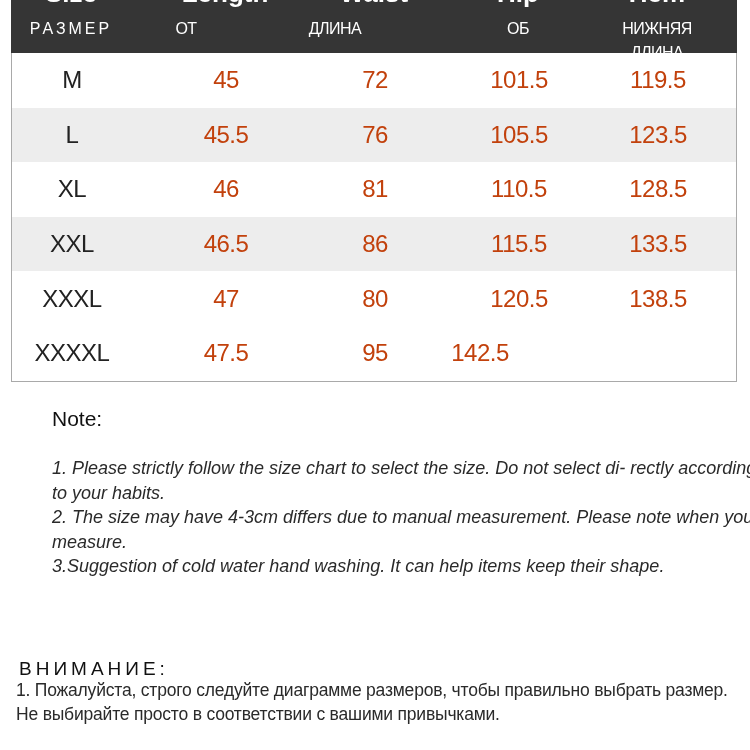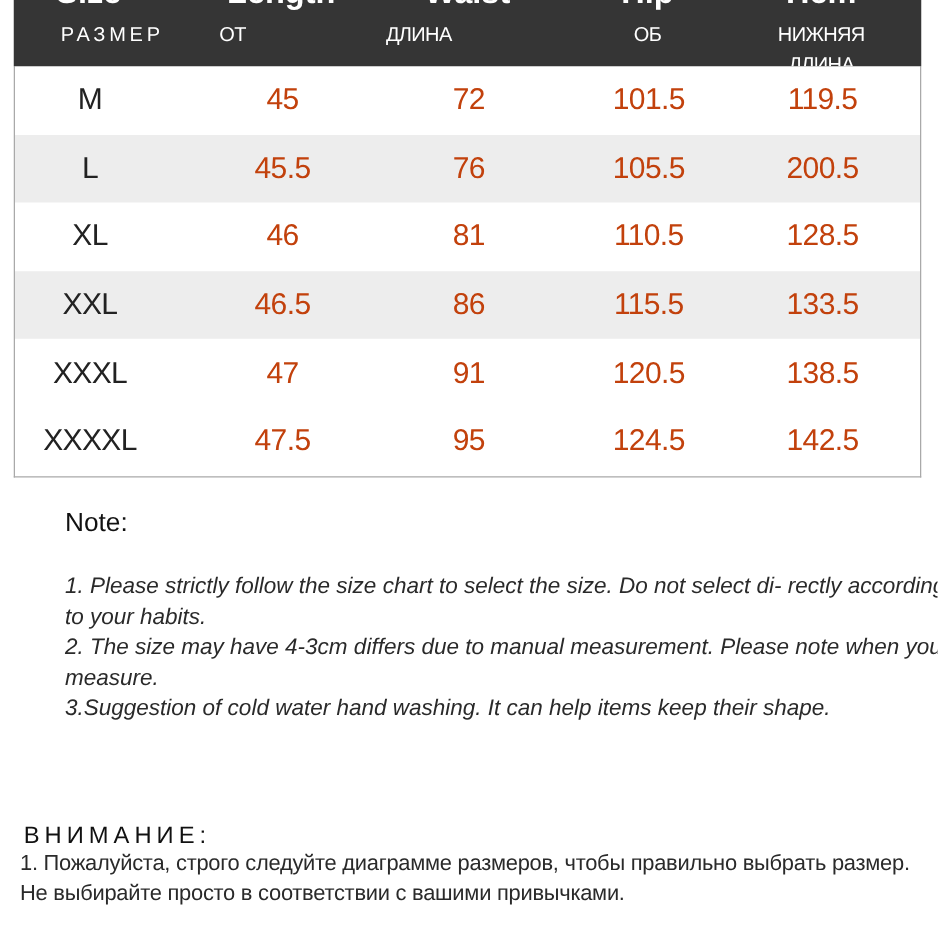--- a/index.html
+++ b/index.html
@@ -27,21 +27,21 @@
       left: 0; right: 0;
     }
     .thead-row.en { top: -22px; height: 30px; }
     .thead-row.ru { top: 17px; height: 24px; }
     .th {
       text-align: center;
       color: #ffffff;
     }
     .thead-row.en .th { font-size: 26px; font-weight: bold; line-height: 30px; }
     .thead-row.ru .th { font-size: 16px; line-height: 24px; letter-spacing: -0.5px; }
-    .thead-row.ru .th.first { letter-spacing: 3px; font-size: 16px; text-align: right; }
+    .thead-row.ru .th.first { letter-spacing: 3px; font-size: 16px; }
     .c0 { width: 120px; }
     .c1 { width: 188px; }
     .c2 { width: 110px; }
     .c3 { width: 178px; }
     .c4 { width: 100px; }
     .tbody {
       border: 1px solid #a9a9a9;
       border-top: none;
     }
     .tr {
@@ -118,48 +118,47 @@
       <div class="td c1">45</div>
       <div class="td c2">72</div>
       <div class="td c3">101.5</div>
       <div class="td c4">119.5</div>
     </div>
     <div class="tr alt">
       <div class="td c0 first">L</div>
       <div class="td c1">45.5</div>
       <div class="td c2">76</div>
       <div class="td c3">105.5</div>
-      <div class="td c4">200.5</div>
+      <div class="td c4">123.5</div>
     </div>
     <div class="tr">
       <div class="td c0 first">XL</div>
       <div class="td c1">46</div>
       <div class="td c2">81</div>
       <div class="td c3">110.5</div>
       <div class="td c4">128.5</div>
     </div>
     <div class="tr alt">
       <div class="td c0 first">XXL</div>
       <div class="td c1">46.5</div>
       <div class="td c2">86</div>
       <div class="td c3">115.5</div>
       <div class="td c4">133.5</div>
     </div>
     <div class="tr">
       <div class="td c0 first">XXXL</div>
       <div class="td c1">47</div>
-      <div class="td c2">91</div>
+      <div class="td c2">80</div>
       <div class="td c3">120.5</div>
       <div class="td c4">138.5</div>
     </div>
     <div class="tr">
       <div class="td c0 first">XXXXL</div>
       <div class="td c1">47.5</div>
       <div class="td c2">95</div>
-      <div class="td c3">124.5</div>
       <div class="td c4">142.5</div>
     </div>
   </div>
 </div>
 
 <div class="notes">
   <p class="note-title">Note:</p>
   <div class="note-list">
     <p class="note-item">1. Please strictly follow the size chart  to select the size. Do not select di- rectly according to your habits.</p>
     <p class="note-item">2. The size may have 4-3cm differs due to manual measurement. Please note when you measure.</p>

